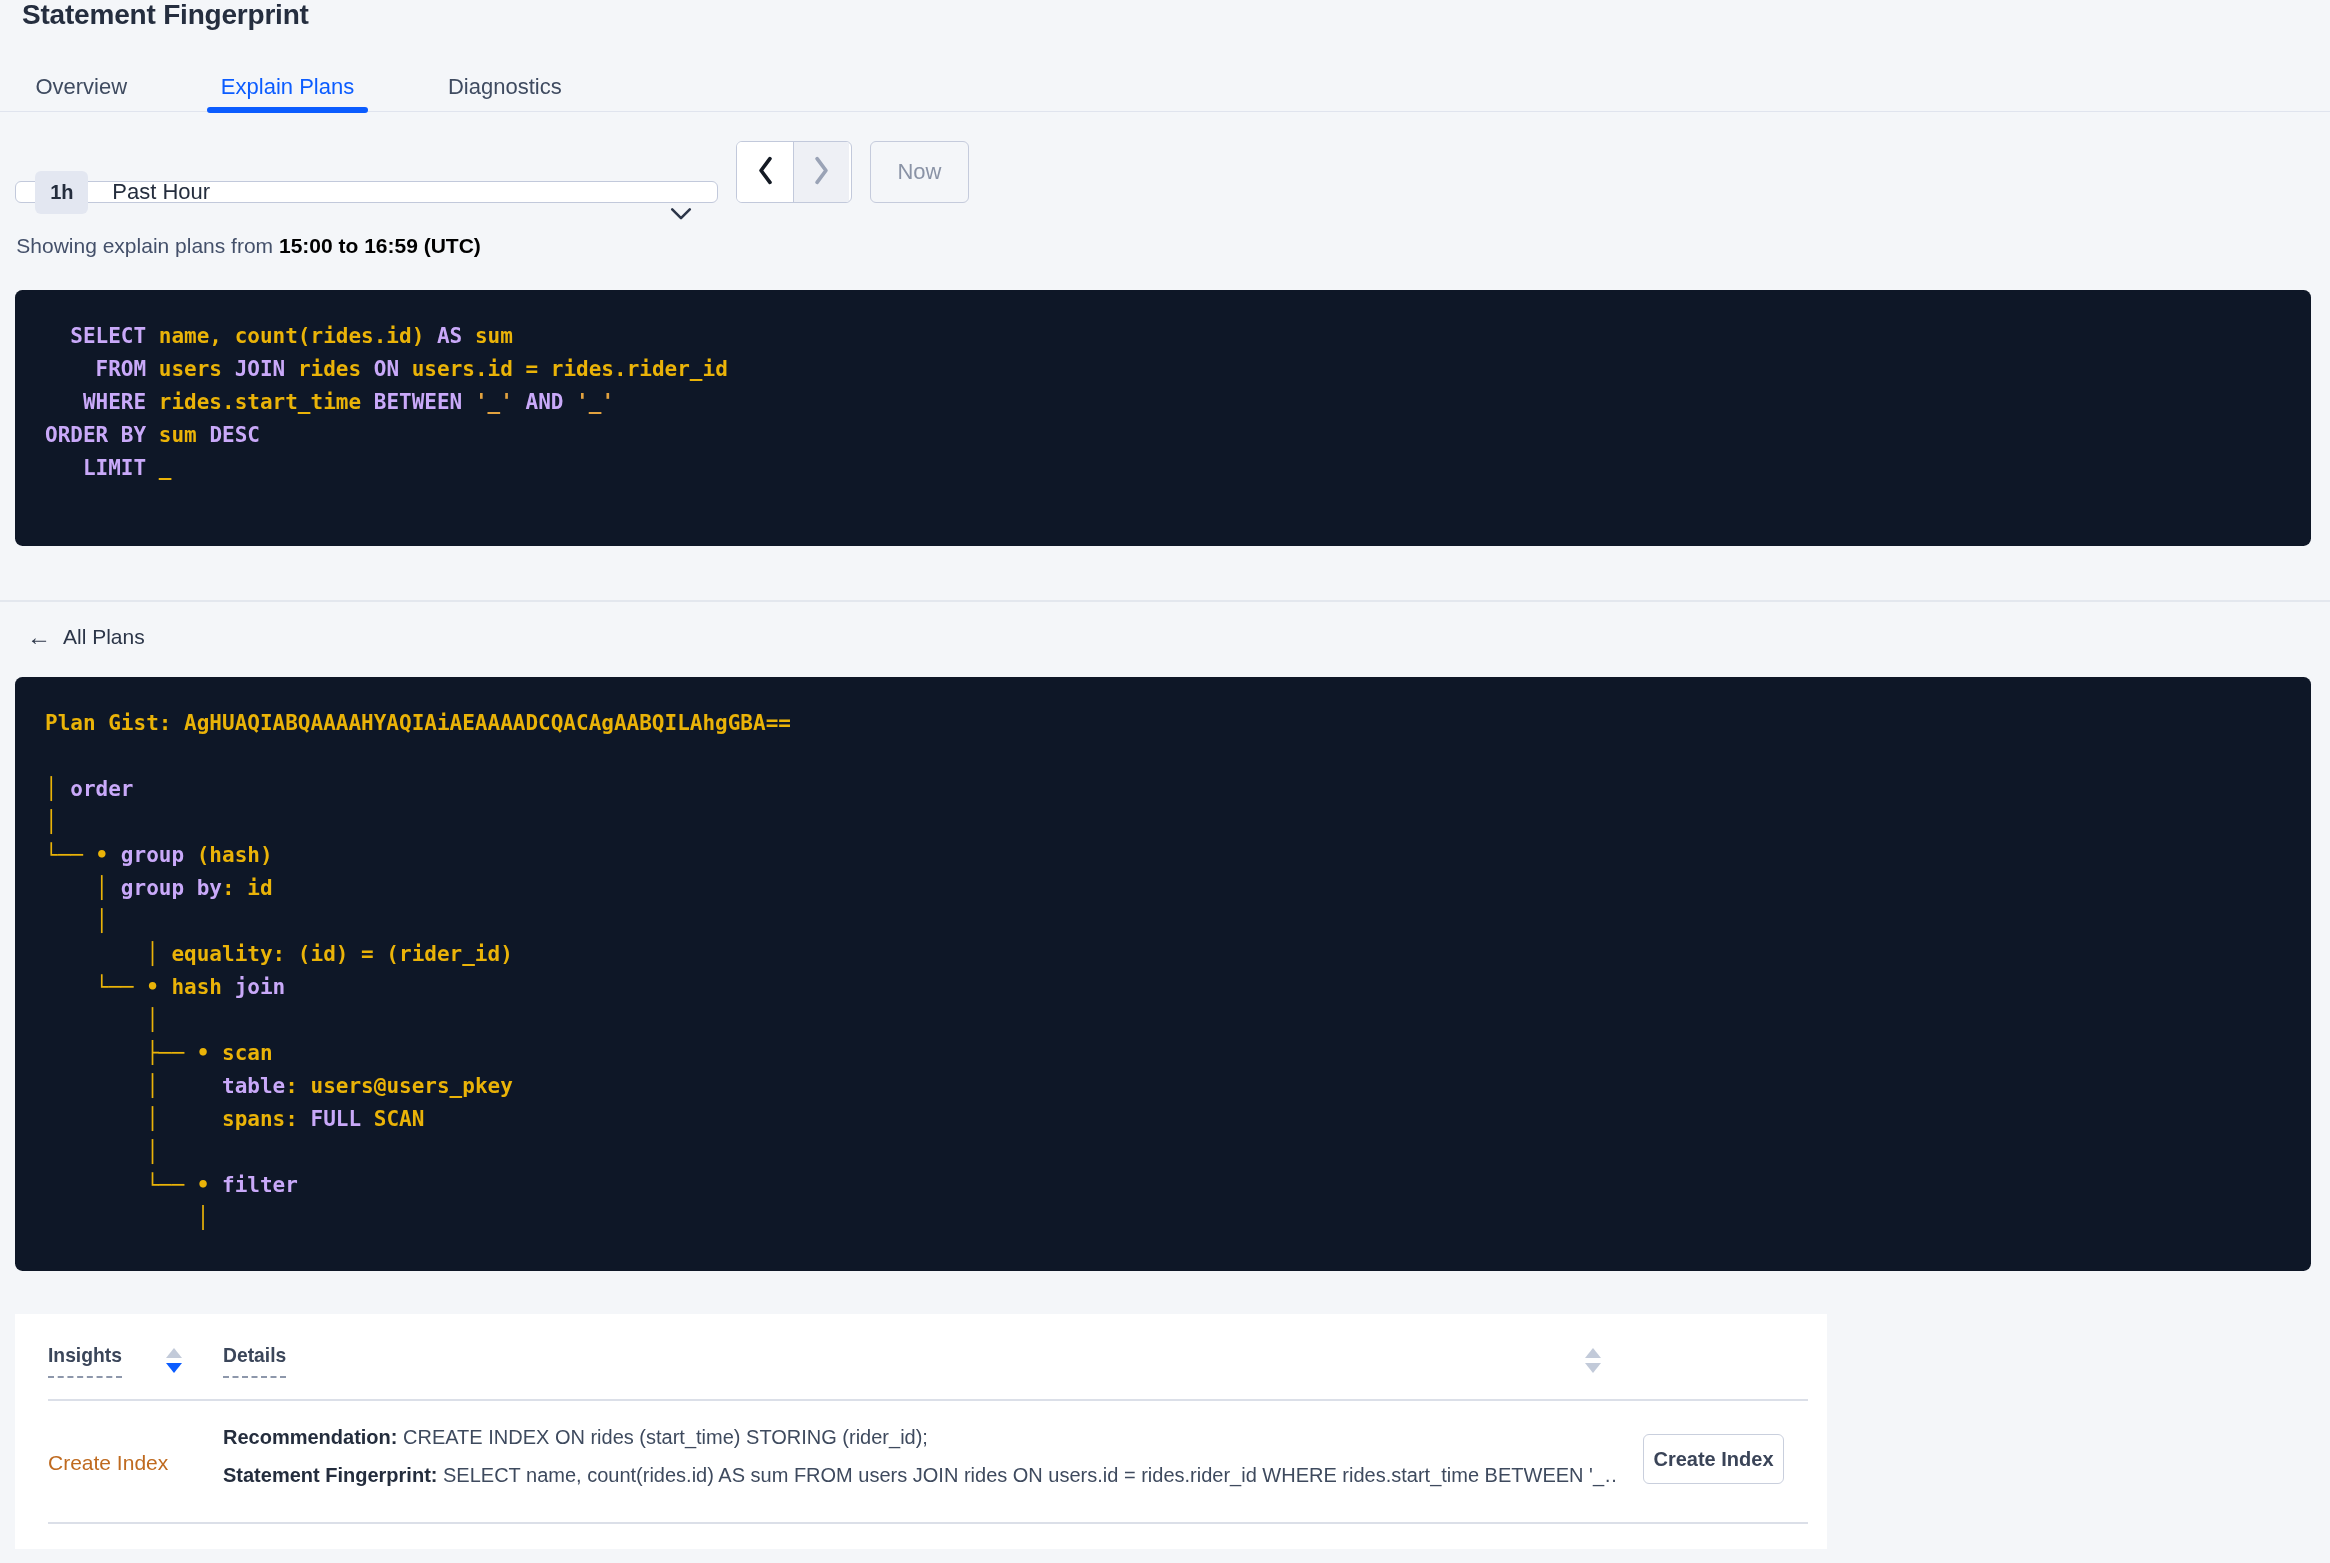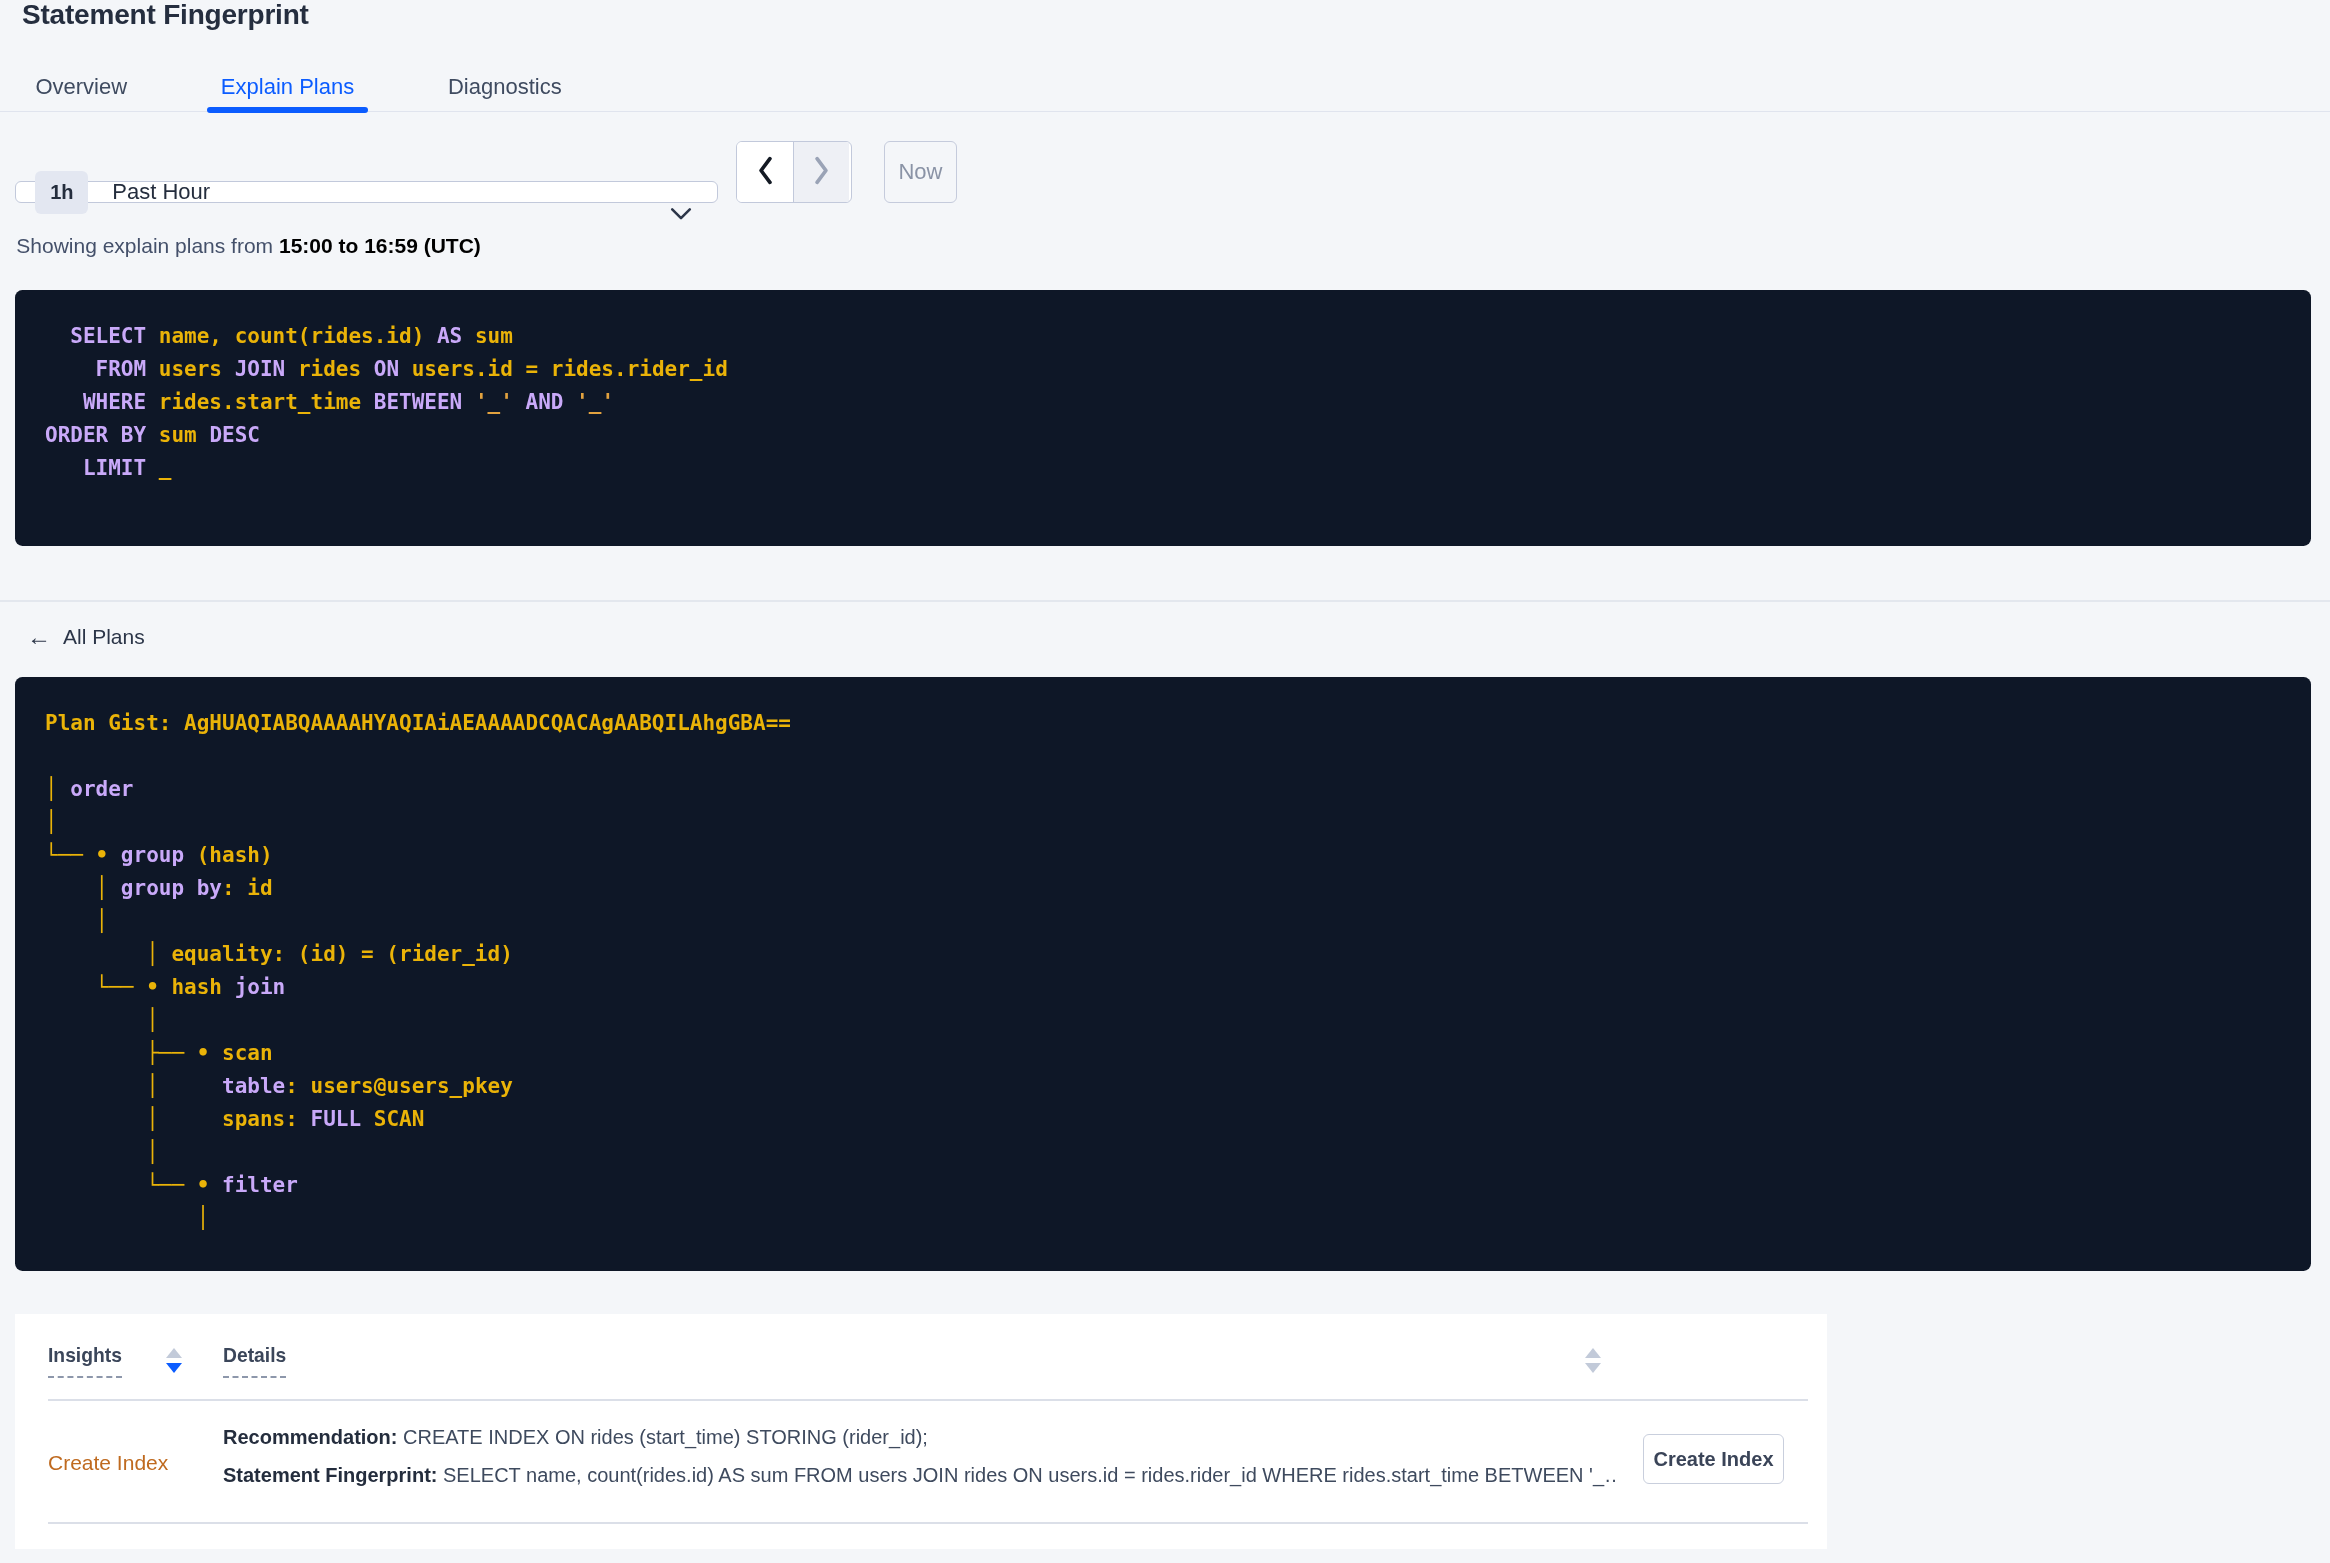--- a/index.html
+++ b/index.html
@@ -65,21 +65,21 @@
   .arrow-group{
     margin-left:18px;width:116px;display:flex;
     border:1.5px solid var(--border);border-radius:6px;overflow:hidden;background:#fff;
   }
   .arrow-btn{
     width:56px;display:flex;align-items:center;justify-content:center;
     background:#fff;border:none;cursor:pointer;
   }
   .arrow-btn.next{background:#eef0f5;border-left:1.5px solid var(--border);cursor:default;}
   .now-btn{
-    margin-left:32px;width:73px;
+    margin-left:18px;width:99px;
     background:transparent;border:1.5px solid #c5cbdc;border-radius:6px;
     font-family:"Liberation Sans", sans-serif;
     font-size:22px;color:var(--muted);cursor:default;
   }
 
   
   .caption{position:absolute;left:16.3px;top:232px;font-size:21px;color:#44506a;line-height:27px;}
   .caption b{color:#000000;font-weight:700;}
 
   

